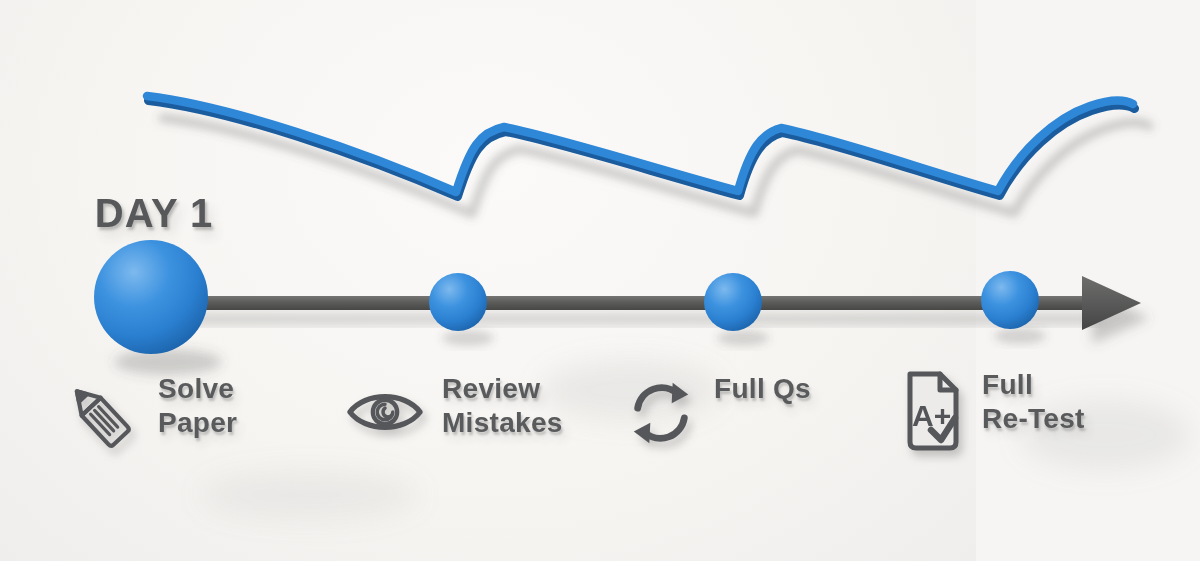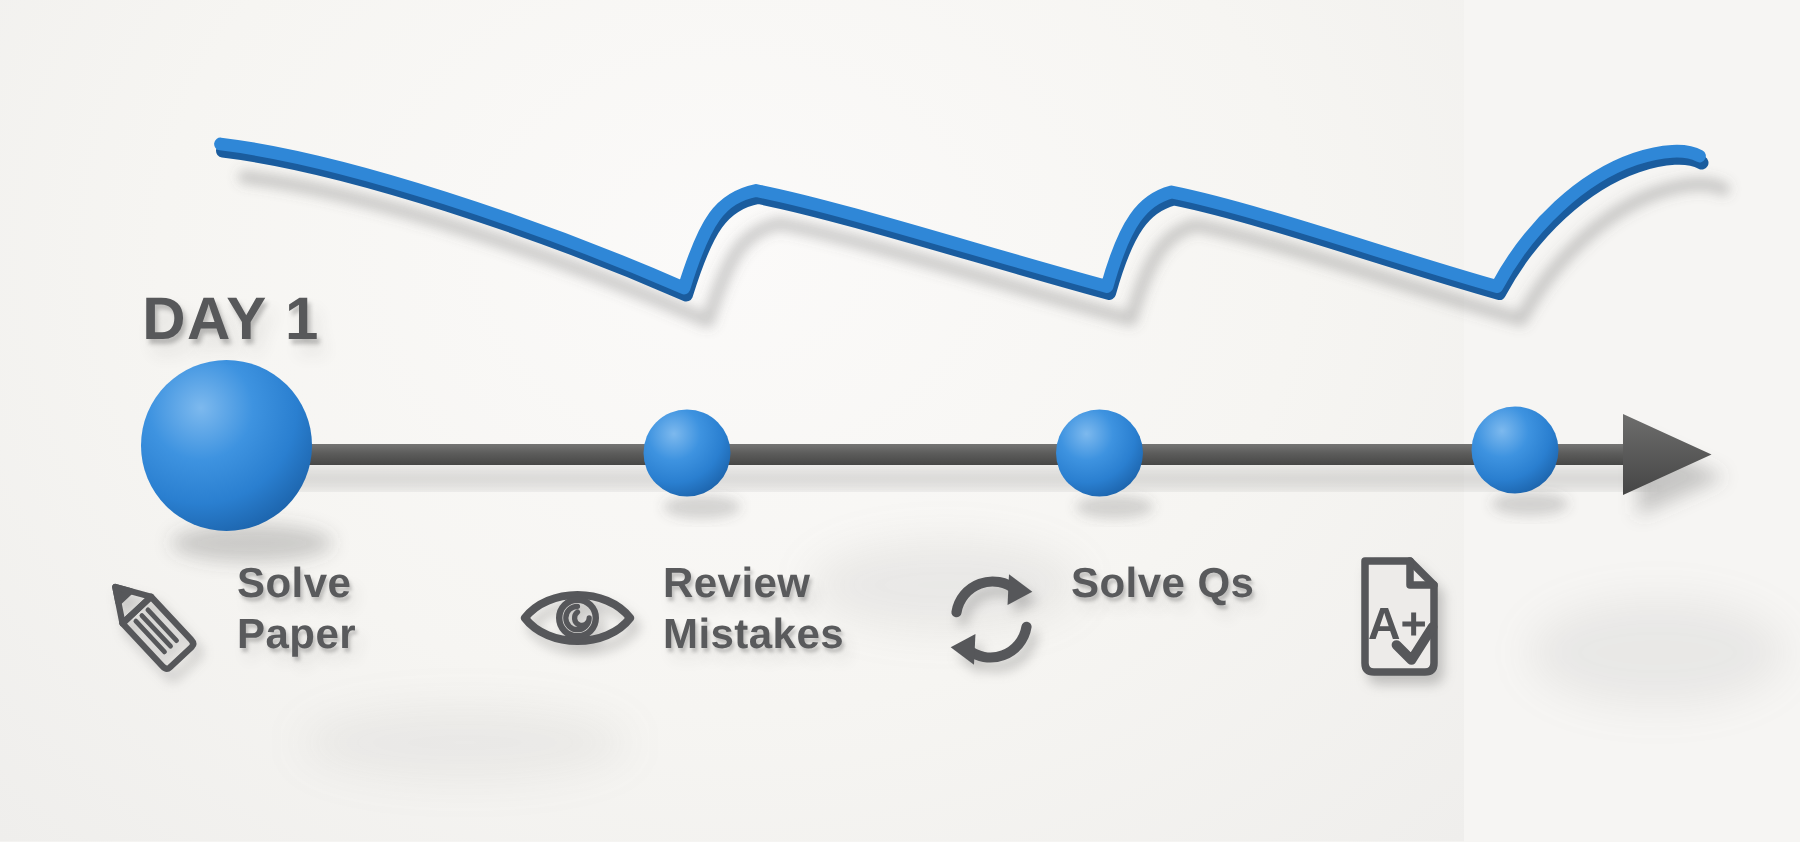--- a/index.html
+++ b/index.html
@@ -129,30 +129,34 @@
       <svg width="70" height="70" viewBox="0 0 72 72">
         <g class="ic" stroke-width="7">
           <path d="M 12,31 A 25,25 0 0 1 53,16"></path>
           <path d="M 60,41 A 25,25 0 0 1 19,56"></path>
           <polygon points="48,5 64,17 47,26" fill="#56575a" stroke="none"></polygon>
           <polygon points="24,67 8,55 25,46" fill="#56575a" stroke="none"></polygon>
         </g>
       </svg>
     </div>
     <div class="label">
-      <div>Solve Qs</div>
+      <div>Full Qs</div>
     </div>
   </div>
 
   <div class="action" style="left:900px;top:368px;">
     <div class="icon-wrap">
       <svg width="64" height="86" viewBox="0 0 64 86">
         <g class="ic" stroke-width="5">
           <path d="M 10,6 L 40,6 L 56,22 L 56,74 Q 56,80 50,80 L 16,80 Q 10,80 10,74 Z" fill="#edebe9"></path>
           <path d="M 40,6 L 40,22 L 56,22"></path>
           <path d="M 31,62 L 41,72 L 55,50" stroke-width="6.5"></path>
         </g>
         <text x="12" y="58" font-size="30" font-weight="bold" fill="#545558" font-family="Liberation Sans, sans-serif">A+</text>
       </svg>
     </div>
+    <div class="label">
+      <div>Full</div>
+      <div>Re-Test</div>
+    </div>
   </div>
 
 </div>
 
 </body></html>

